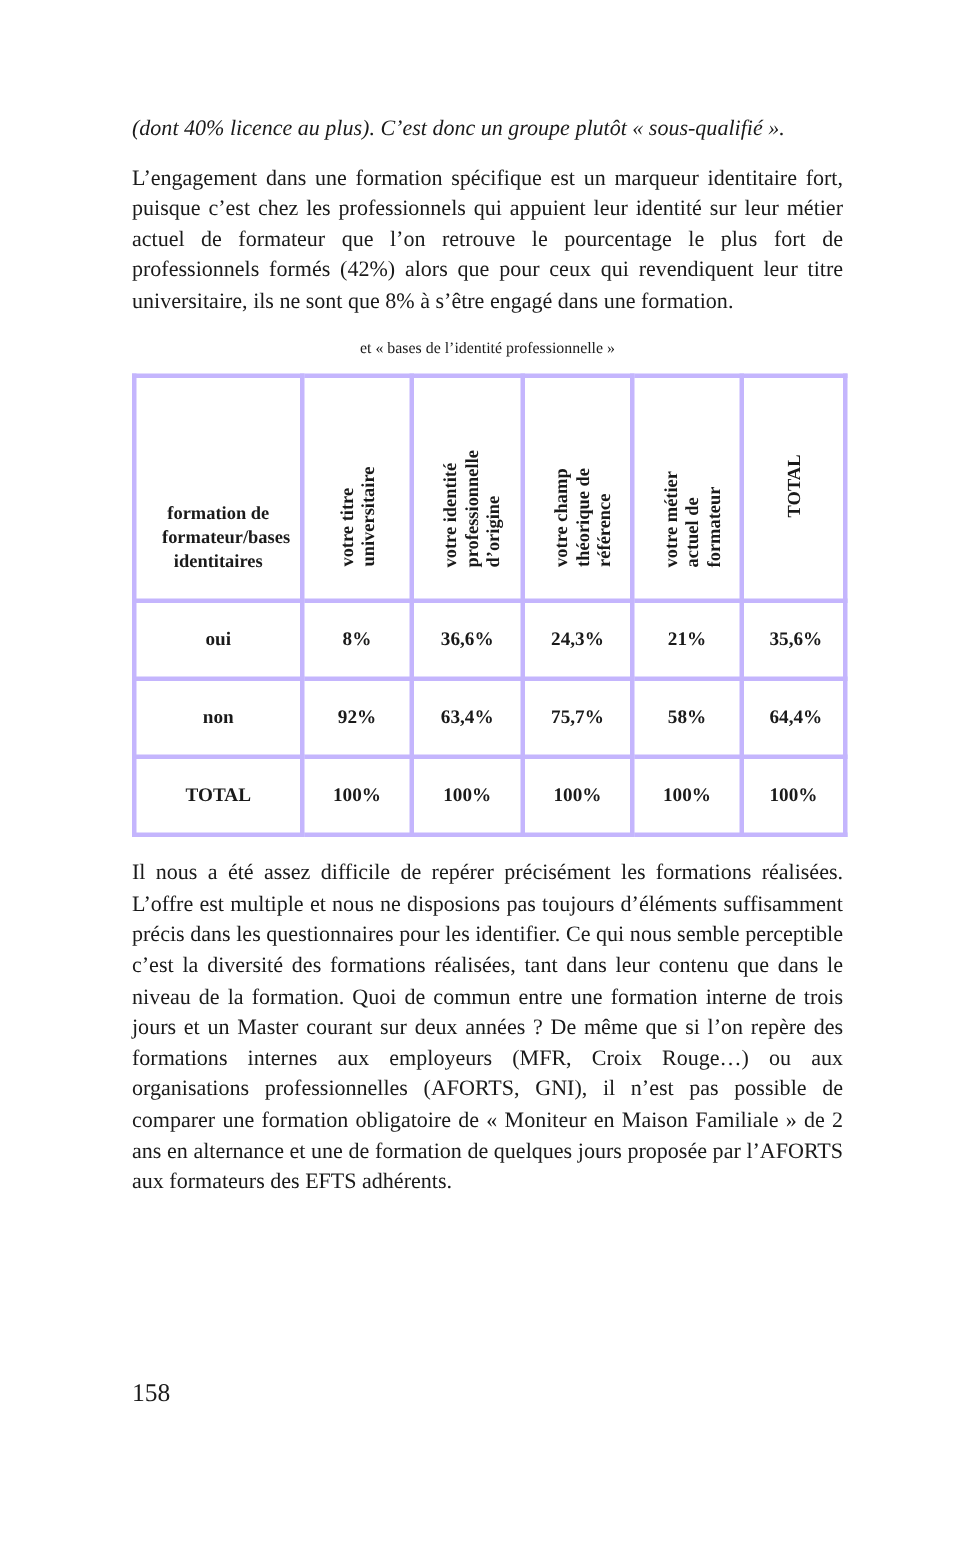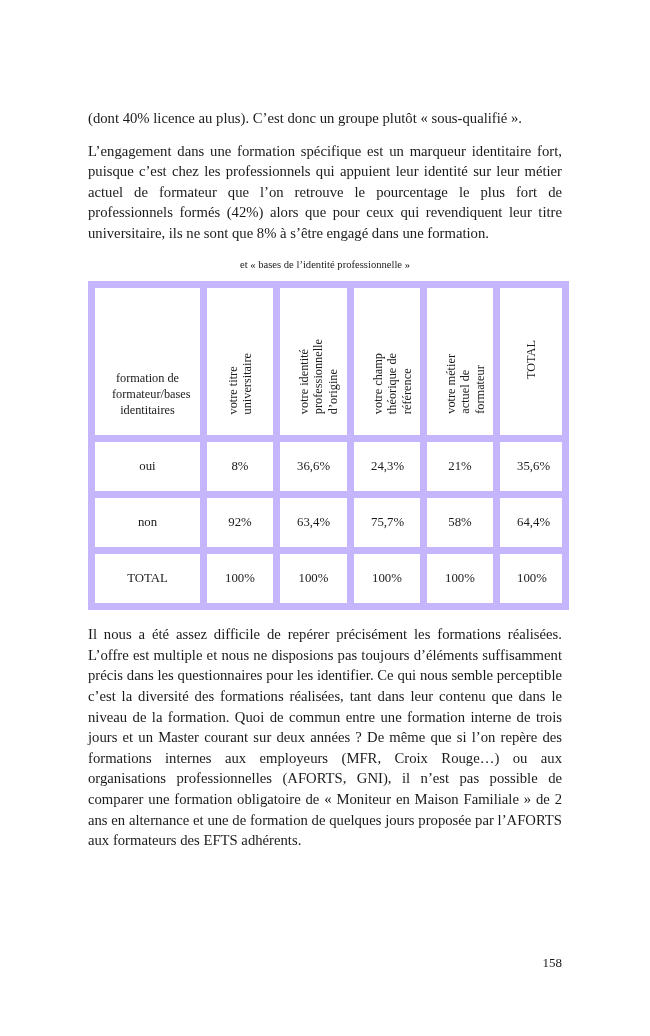--- a/index.html
+++ b/index.html
@@ -26,40 +26,40 @@
 
   .body-text {
     font-size: 14.7px;
     line-height: 20.6px;
     text-align: justify;
     text-justify: inter-word;
     margin: 0 0 12px 0;
     hyphens: none;
   }
 
-  p.first-para { margin-top: 108px; }
+  p.first-para { margin-top: 76px; font-style: italic; }
 
   .table-caption {
     font-size: 10.6px;
     line-height: 14.6px;
     text-align: center;
     margin: 14px 0 9px 0;
   }
   .table-caption .cap-line { display: block; }
 
   table.cross-table {
     border-collapse: collapse;
     width: 474px;
     margin: 0 0 0 0;
     table-layout: fixed;
   }
   table.cross-table td,
   table.cross-table th {
-    border: 7px solid #c4b5fd;
-    font-weight: normal;
+    border: 3px solid #c4b5fd;
+    font-weight: bold;
     font-size: 12.6px;
     text-align: center;
     padding: 17px;
   }
 
   
   col.c0 { width: 112px; }
   col.c1 { width: 73px; }
   col.c2 { width: 74px; }
   col.c3 { width: 73px; }
@@ -102,24 +102,24 @@
     padding-bottom: 0;
     text-align: center;
   }
 
   tr.data-row { height: 24px; }
   tr.data-row td { font-size: 12.8px; }
 
   .page-number {
     position: absolute;
     left: 0;
-    top: 955px;
+    top: 919px;
     width: 474px;
-    text-align: right;
-    font-size: 13px;
+    text-align: left;
+    font-size: 17px;
   }
 </style>
 </head>
 <body>
 
 <div class="page">
 
   <p class="body-text first-para">(dont 40% licence au plus). C’est donc un groupe plutôt « sous-qualifié ».</p>
   <p class="body-text">L’engagement dans une formation spécifique est un marqueur identitaire fort, puisque c’est chez les professionnels qui appuient leur identité sur leur métier actuel de formateur que l’on retrouve le pourcentage le plus fort de professionnels formés (42%) alors que pour ceux qui revendiquent leur titre universitaire, ils ne sont que 8% à s’être engagé dans une formation.</p>
 

